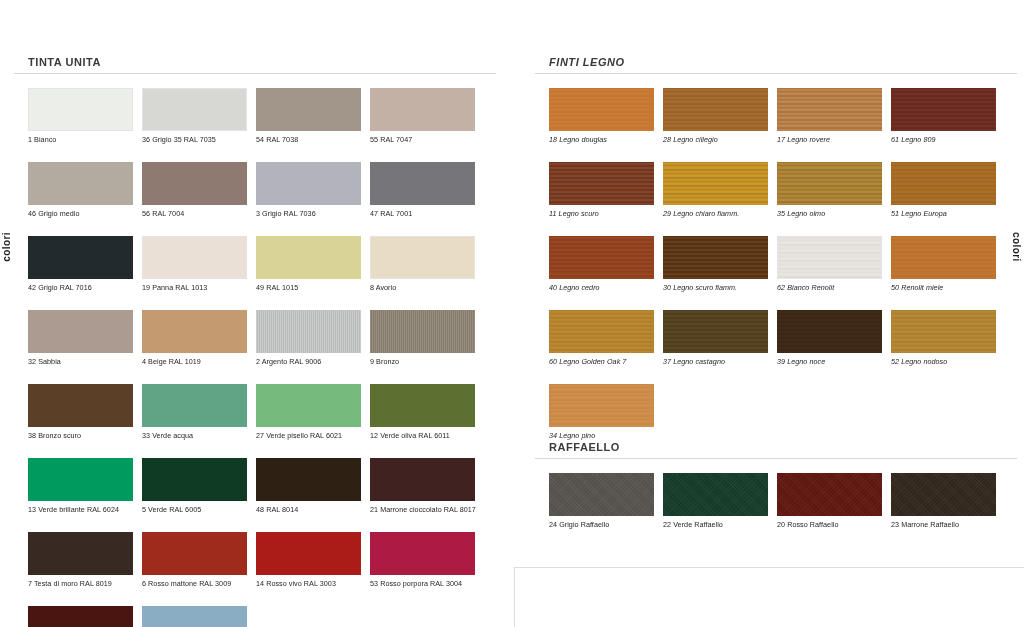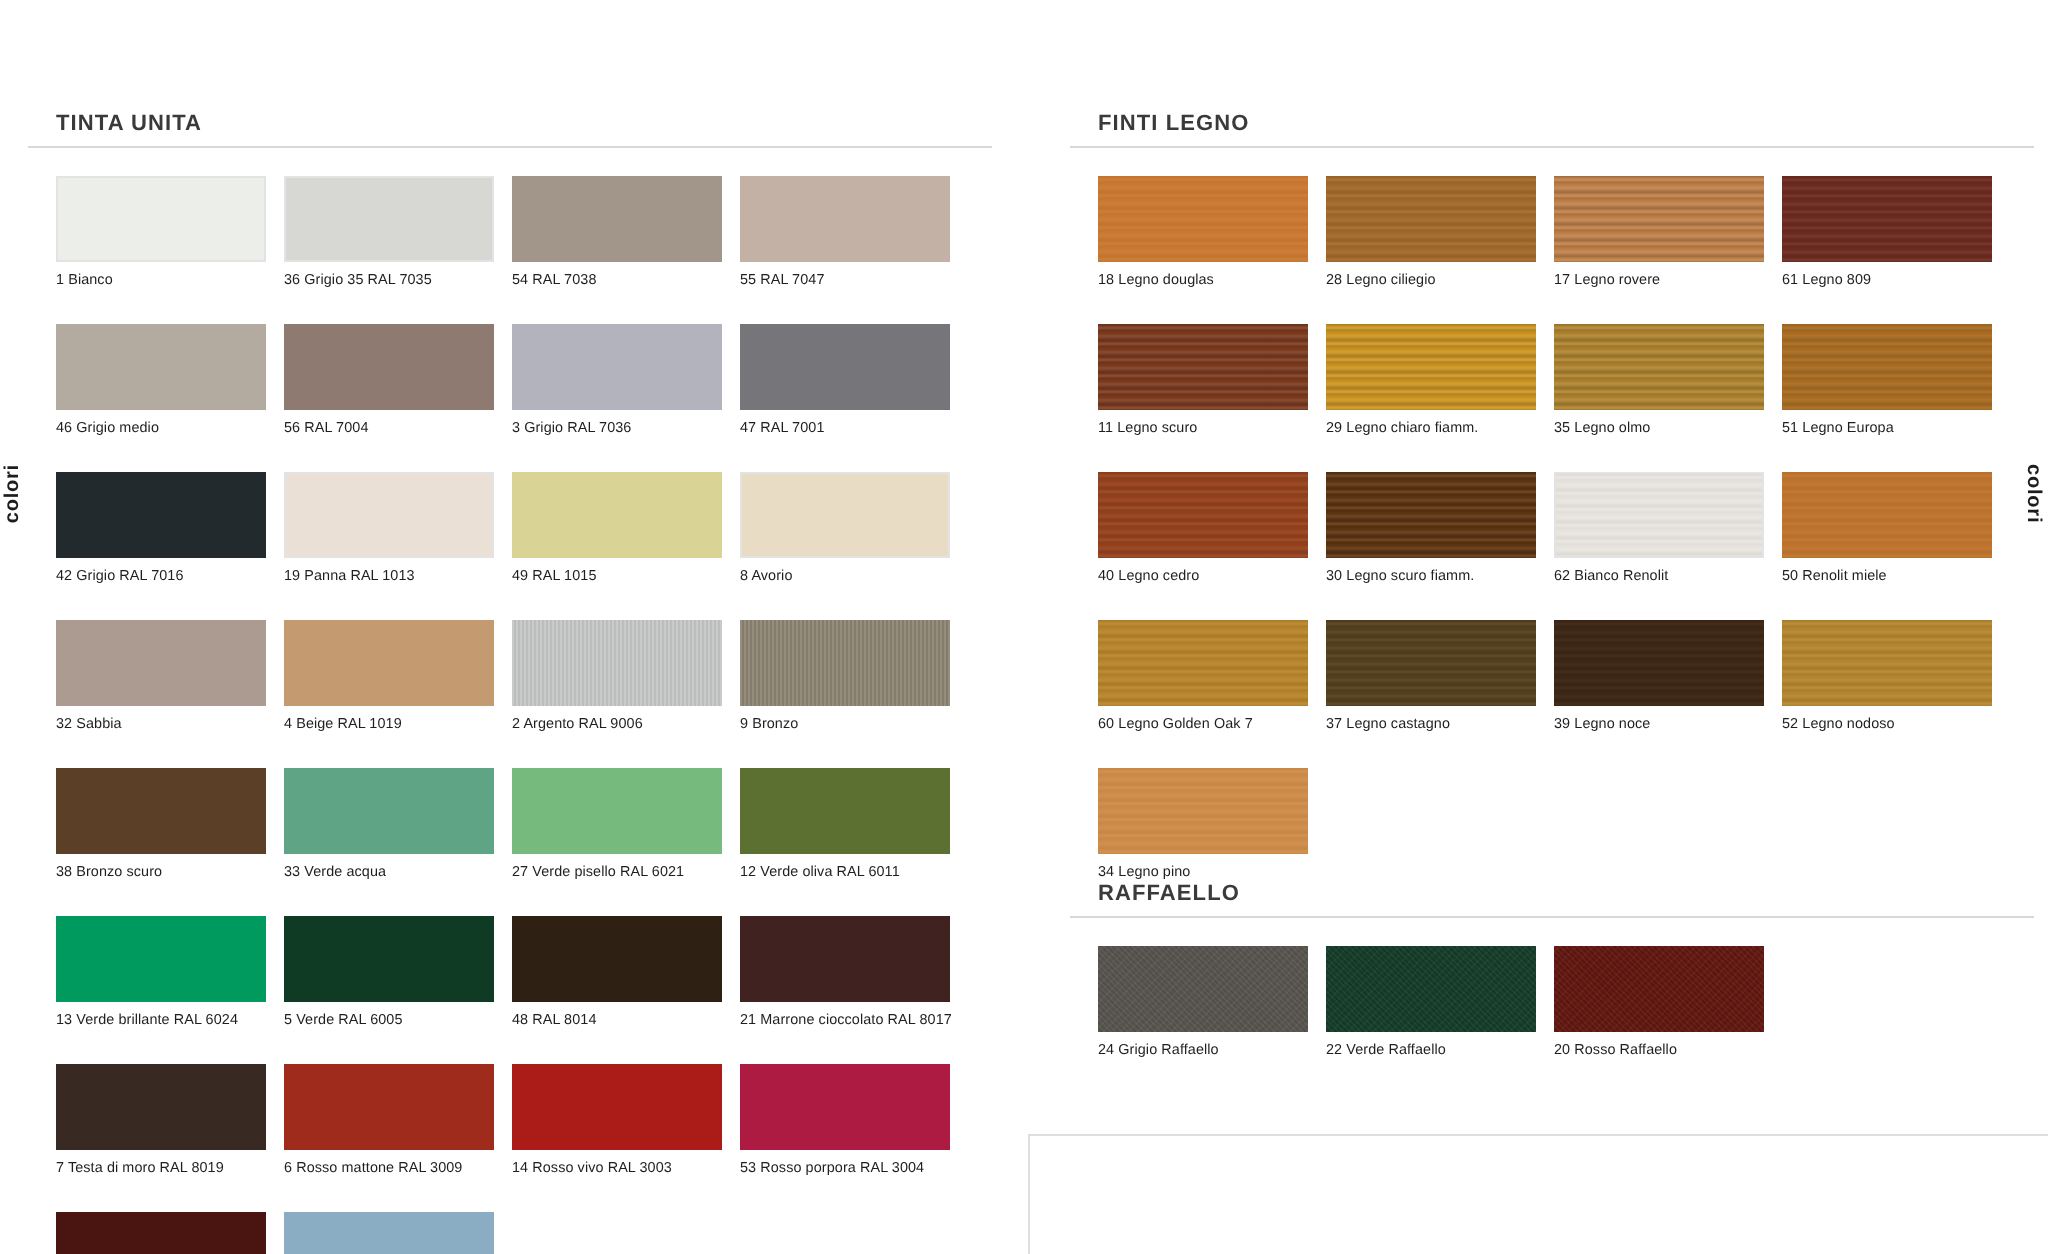--- a/index.html
+++ b/index.html
@@ -253,21 +253,21 @@
           </div>
           <div class="cell">
             <div class="swatch" style="background: rgb(138, 173, 196);"></div>
             <div class="label">31 Celeste</div>
           </div>
         </div>
     </div>
   </div>
 
   <div class="col col-right">
-    <div class="section" id="sec-finti-legno" style="top:8px;">
+    <div class="section" id="sec-finti-legno" style="top:8px;font-style:italic;">
       <div class="section-head">FINTI LEGNO</div>
       <div class="grid">
           <div class="cell">
             <div class="swatch" style="background: rgb(203, 122, 50);">
               <div class="wood soft"></div>
             </div>
             <div class="label">18 Legno douglas</div>
           </div>
           <div class="cell">
             <div class="swatch" style="background: rgb(164, 105, 42);">
@@ -381,18 +381,24 @@
               <div class="speck"></div>
             </div>
             <div class="label">22 Verde Raffaello</div>
           </div>
           <div class="cell">
             <div class="swatch" style="background: rgb(97, 23, 15);">
               <div class="speck"></div>
             </div>
             <div class="label">20 Rosso Raffaello</div>
           </div>
+          <div class="cell">
+            <div class="swatch" style="background: rgb(51, 39, 27);">
+              <div class="speck"></div>
+            </div>
+            <div class="label">23 Marrone Raffaello</div>
+          </div>
         </div>
     </div>
   </div>
 
   <div class="empty-box"></div>
 </div>
 
 </body></html>

